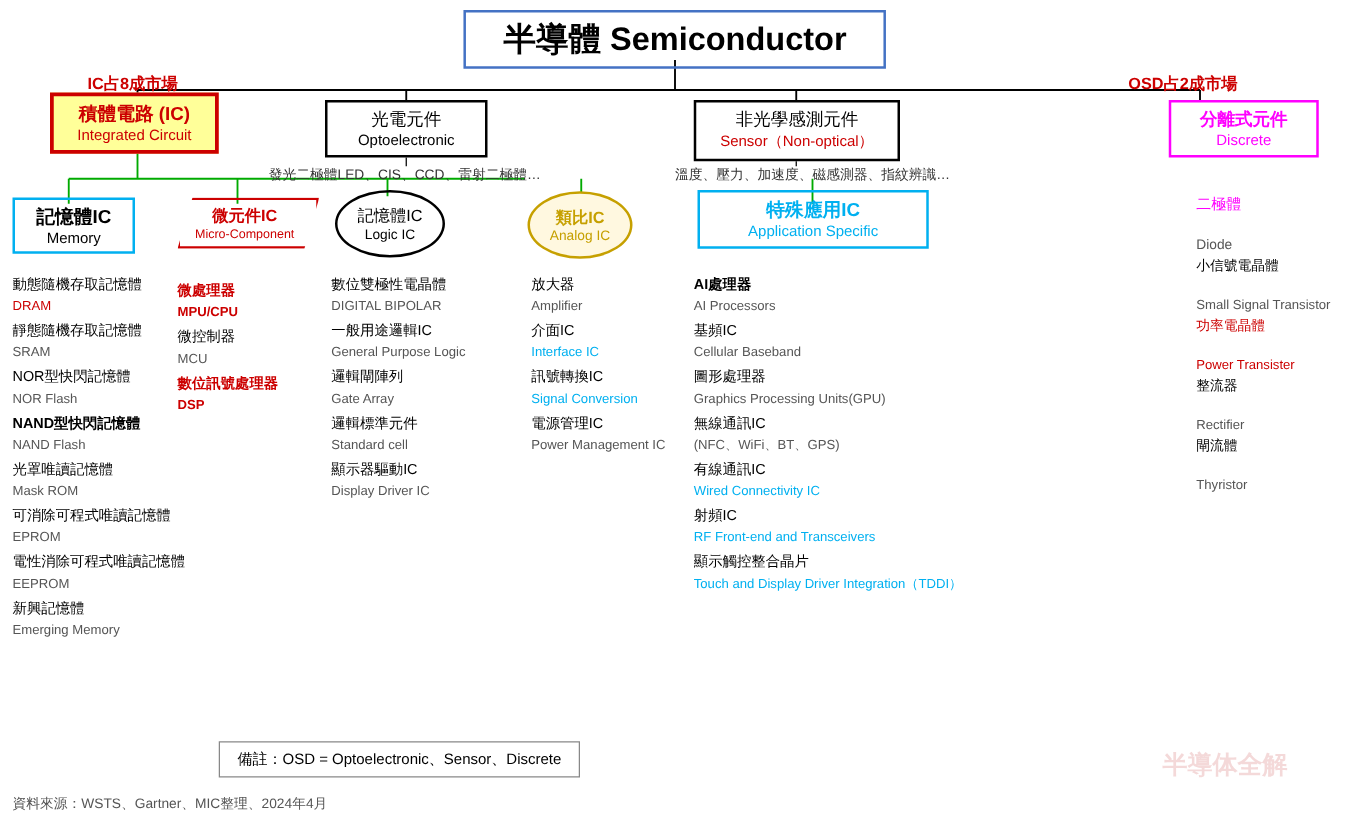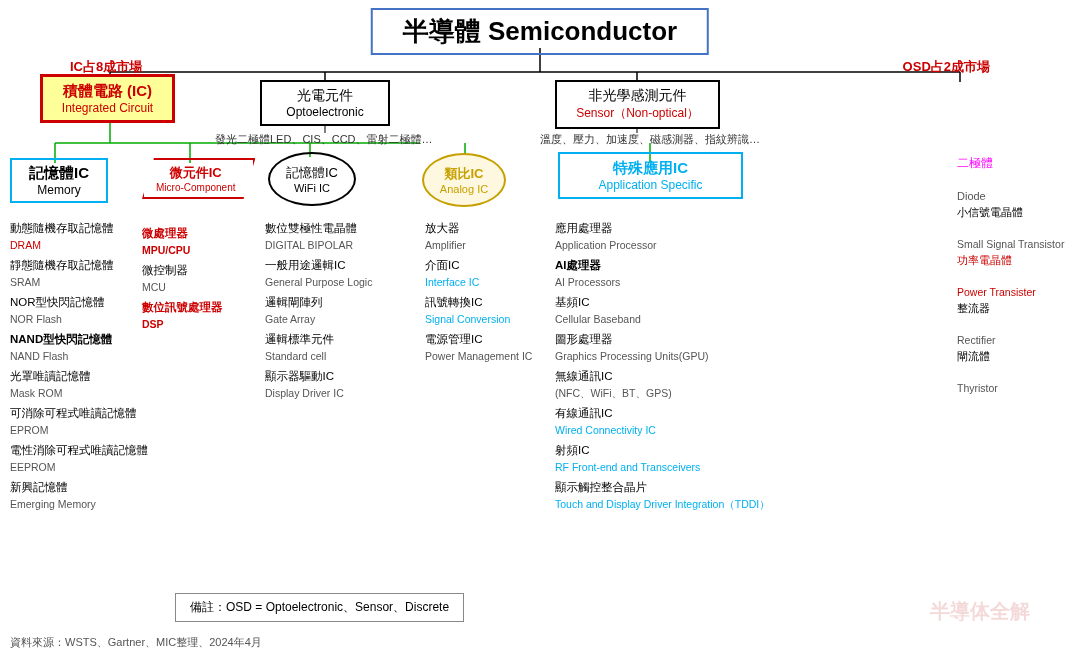--- a/index.html
+++ b/index.html
@@ -273,41 +273,45 @@
   <div class="t-box-opto">
     <div class="zh-text" style="font-size:14px;">光電元件</div>
     <div class="en-text" style="font-size:12px;">Optoelectronic</div>
   </div>
 
   <div class="t-box-sensor">
     <div class="zh-text" style="font-size:14px;">非光學感測元件</div>
     <div class="en-text red" style="font-size:12px;">Sensor（Non-optical）</div>
   </div>
 
+  <div class="t-box-discrete">
+    <div class="zh-text magenta bold" style="font-size:14px;">分離式元件</div>
+    <div class="en-text magenta" style="font-size:12px;">Discrete</div>
+  </div>
 
   <div class="t-subnote-opto">
     <span>發光二極體LED、CIS、CCD、雷射二極體…</span>
   </div>
   <div class="t-subnote-sensor">
     <span>溫度、壓力、加速度、磁感測器、指紋辨識…</span>
   </div>
 
   <div class="t-box-memory">
     <div class="zh-text bold" style="font-size:15px;">記憶體IC</div>
     <div class="en-text" style="font-size:12px;">Memory</div>
   </div>
 
   <div style="position:absolute; top:158px; left:142px; min-width:105px; border:2.5px solid #c00; padding:4px 18px 4px 12px; text-align:center; clip-path:polygon(12px 0%, 100% 0%, calc(100% - 12px) 100%, 0% 100%);">
     <div class="zh-text red bold" style="font-size:13px;">微元件IC</div>
     <div class="en-text red" style="font-size:10px;">Micro-Component</div>
   </div>
 
   <div style="position:absolute; top:152px; left:268px; border:2.5px solid #000; border-radius:50%; padding:10px 14px; text-align:center; min-width:88px;">
     <div class="zh-text" style="font-size:13px;">記憶體IC</div>
-    <div class="en-text" style="font-size:11px;">WiFi IC</div>
+    <div class="en-text" style="font-size:11px;">Logic IC</div>
   </div>
 
   <div style="position:absolute; top:153px; left:422px; border:2.5px solid #c6a000; border-radius:50%; background:#fff8e0; padding:10px 10px; text-align:center; min-width:84px;">
     <div class="zh-text gold bold" style="font-size:13px;">類比IC</div>
     <div class="en-text gold" style="font-size:11px;">Analog IC</div>
   </div>
 
   <div style="position:absolute; top:152px; left:558px; border:2.5px solid #00b0f0; padding:5px 8px; text-align:center; min-width:185px;">
     <div class="zh-text blue bold" style="font-size:15px;">特殊應用IC</div>
     <div class="en-text blue" style="font-size:12px;">Application Specific</div>
@@ -423,24 +427,20 @@
       <span style="font-size:10.5px;color:#00b0f0;">Signal Conversion</span>
     </div>
     <div class="item-pair">
       <span style="font-size:11.5px;">電源管理IC</span><br>
       <span style="font-size:10.5px;color:#555;">Power Management IC</span>
     </div>
   </div>
 
   <div class="t-col-appspec">
     <div class="item-pair">
-      <span style="font-size:11.5px;">應用處理器</span><br>
-      <span style="font-size:10.5px;color:#555;">Application Processor</span>
-    </div>
-    <div class="item-pair">
       <span style="font-size:11.5px;font-weight:bold;">AI處理器</span><br>
       <span style="font-size:10.5px;color:#555;">AI Processors</span>
     </div>
     <div class="item-pair">
       <span style="font-size:11.5px;">基頻IC</span><br>
       <span style="font-size:10.5px;color:#555;">Cellular Baseband</span>
     </div>
     <div class="item-pair">
       <span style="font-size:11.5px;">圖形處理器</span><br>
       <span style="font-size:10.5px;color:#555;">Graphics Processing Units(GPU)</span>

